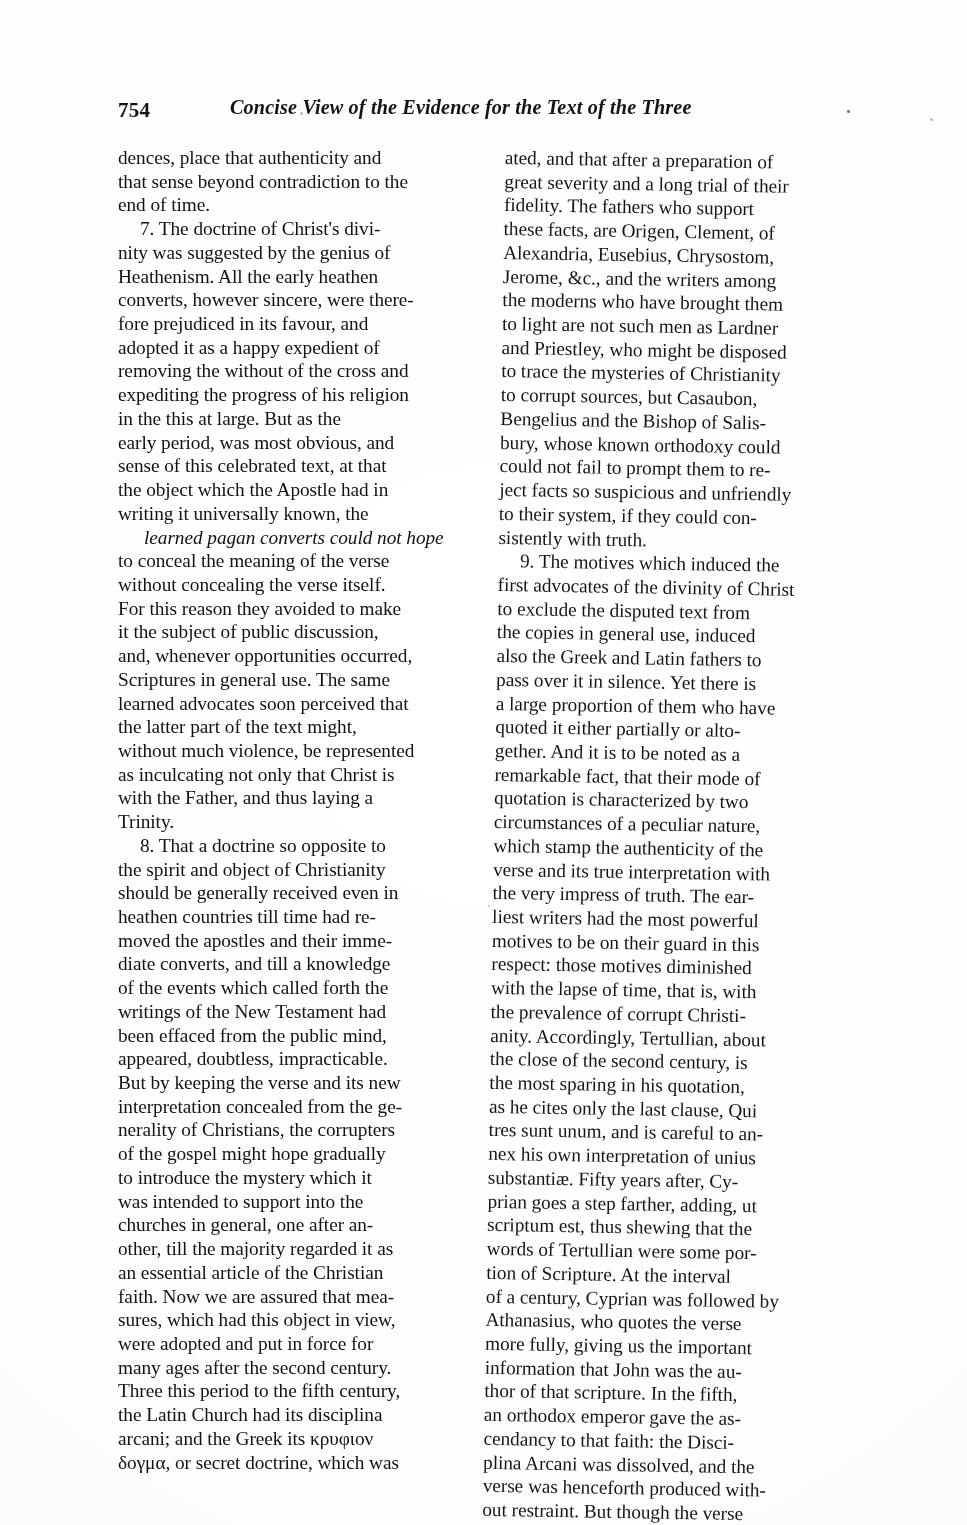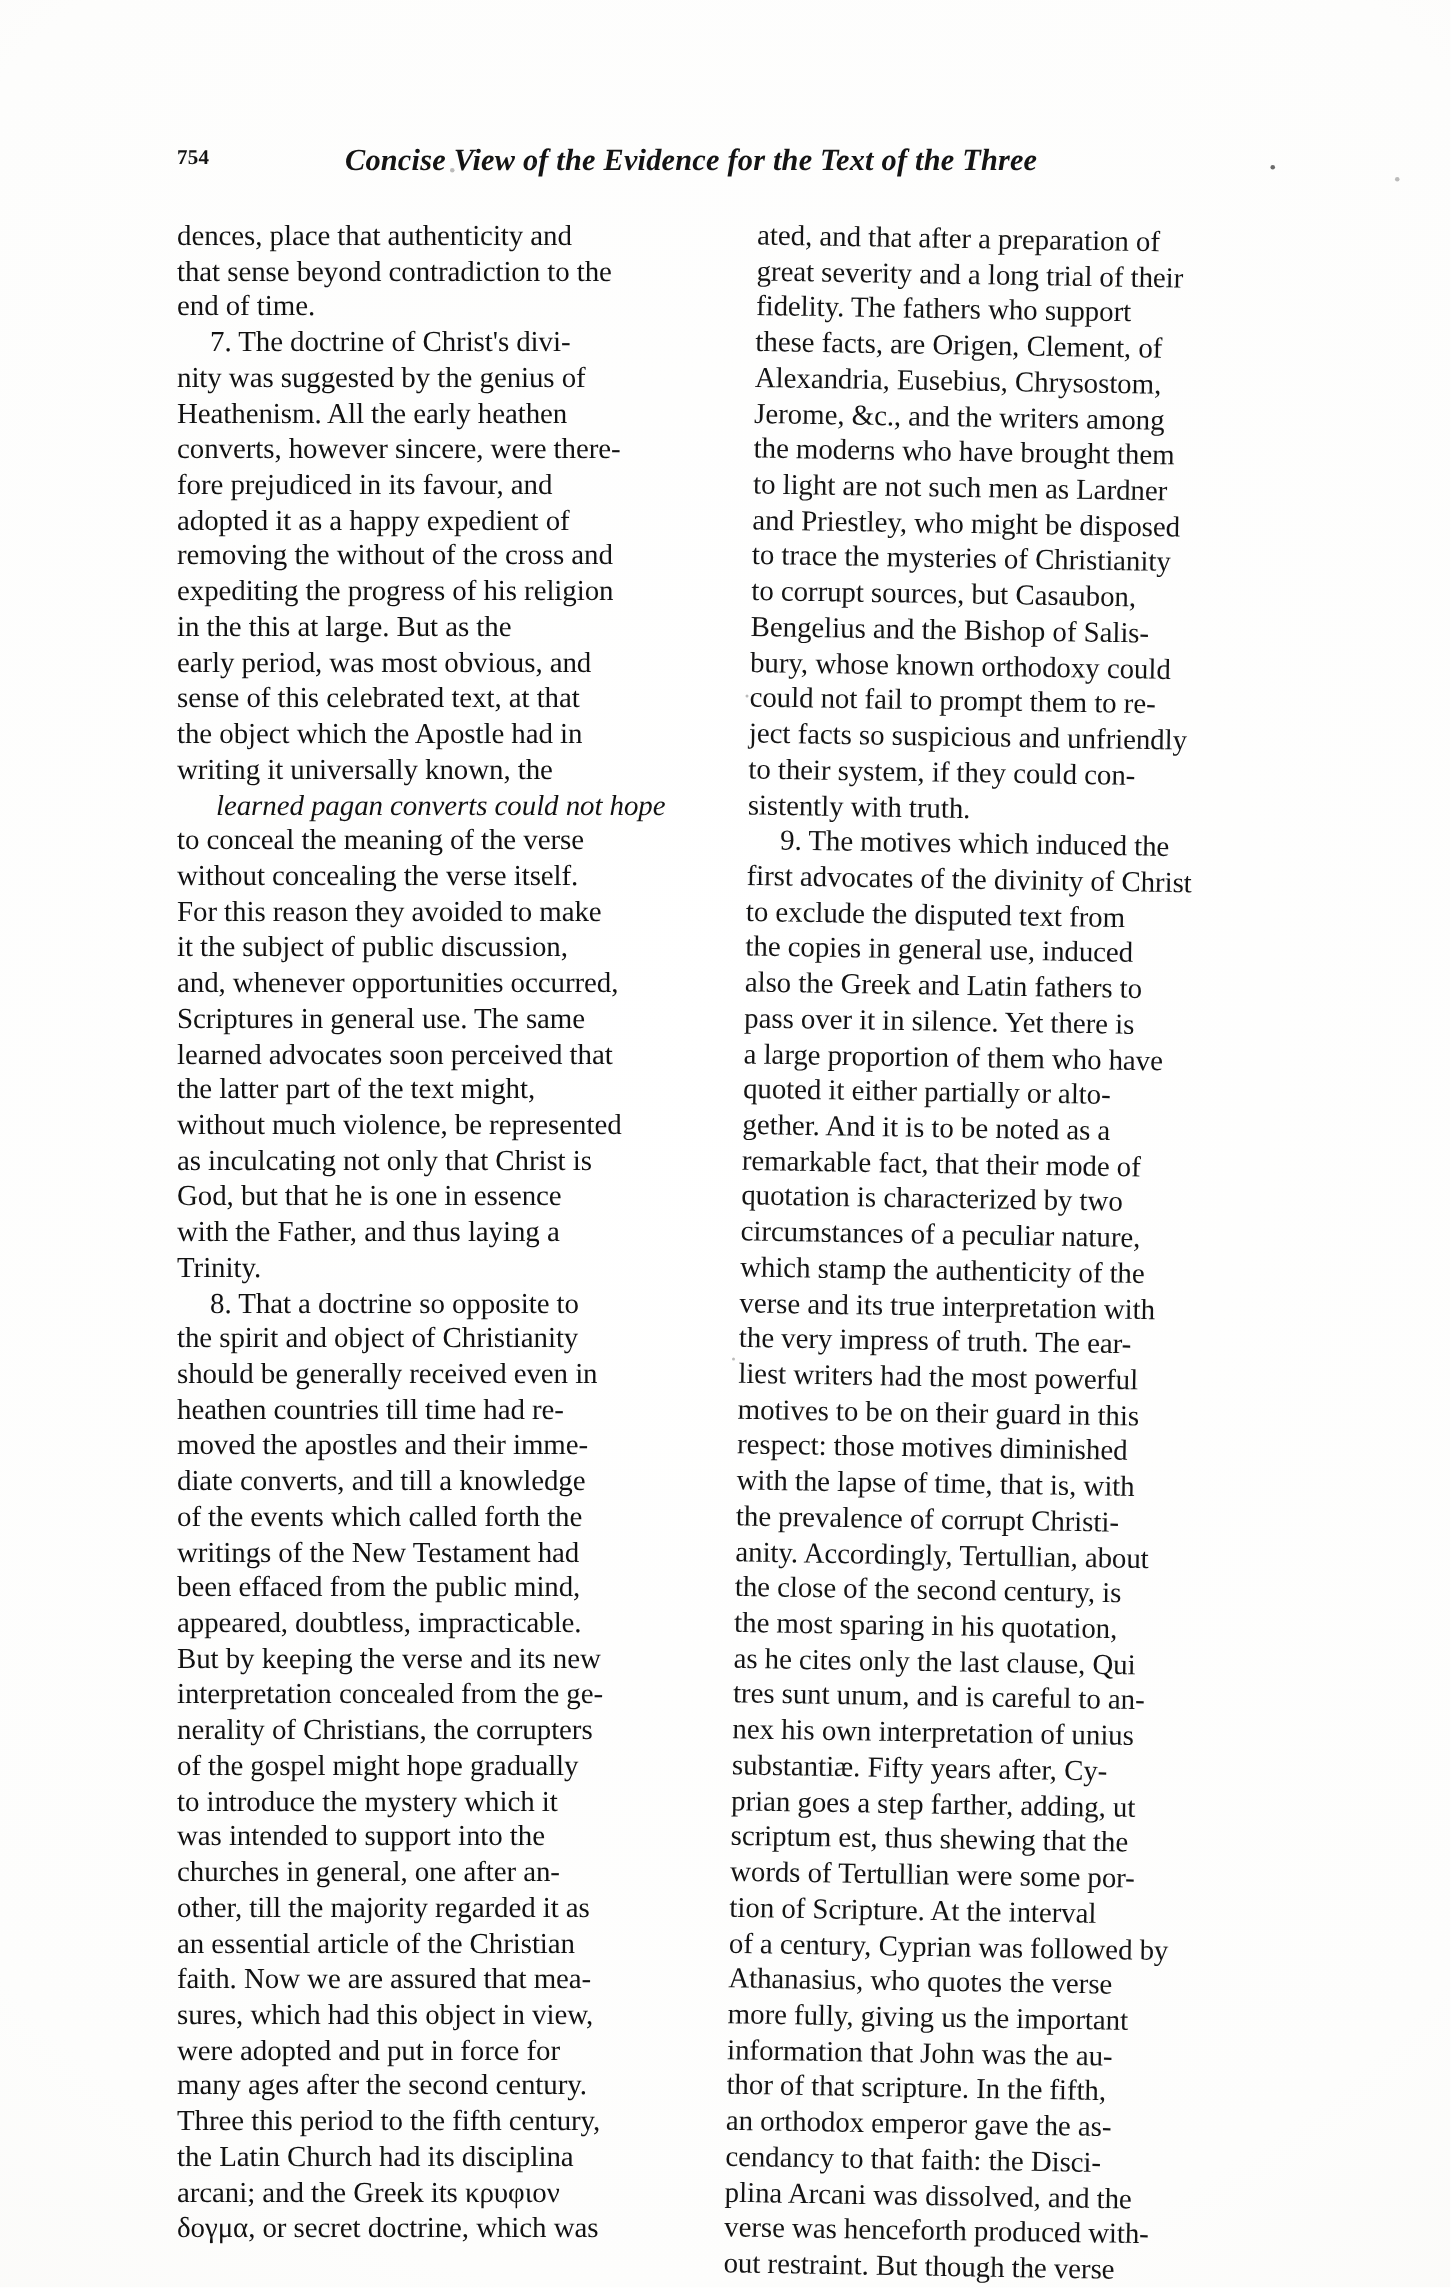--- a/index.html
+++ b/index.html
@@ -35,21 +35,21 @@
     left: 118px;
     top: 96px;
     width: 748px;
     height: 30px;
   }
   .folio {
     position: absolute;
     left: 0;
     top: 2px;
     font-weight: 700;
-    font-size: 14px;
+    font-size: 21px;
     letter-spacing: 0.2px;
     font-family: "Liberation Serif", serif;
     text-align: center;
   }
   .head-title {
     position: absolute;
     left: 112px;
     top: 0px;
     font-style: italic;
     font-weight: 700;
@@ -141,21 +141,20 @@
     <span class="ln">to conceal the meaning of the verse</span>
     <span class="ln">without concealing the verse itself.</span>
     <span class="ln">For this reason they avoided to make</span>
     <span class="ln">it the subject of public discussion,</span>
     <span class="ln">and, whenever opportunities occurred,</span>
     <span class="ln">Scriptures in general use. The same</span>
     <span class="ln">learned advocates soon perceived that</span>
     <span class="ln">the latter part of the text might,</span>
     <span class="ln">without much violence, be represented</span>
     <span class="ln">as inculcating not only that Christ is</span>
-    <span class="ln">God, but that he is one in essence</span>
     <span class="ln">with the Father, and thus laying a</span>
     <span class="ln">Trinity.</span>
     <span class="ln ind">8. That a doctrine so opposite to</span>
     <span class="ln">the spirit and object of Christianity</span>
     <span class="ln">should be generally received even in</span>
     <span class="ln">heathen countries till time had re-</span>
     <span class="ln">moved the apostles and their imme-</span>
     <span class="ln">diate converts, and till a knowledge</span>
     <span class="ln">of the events which called forth the</span>
     <span class="ln">writings of the New Testament had</span>

